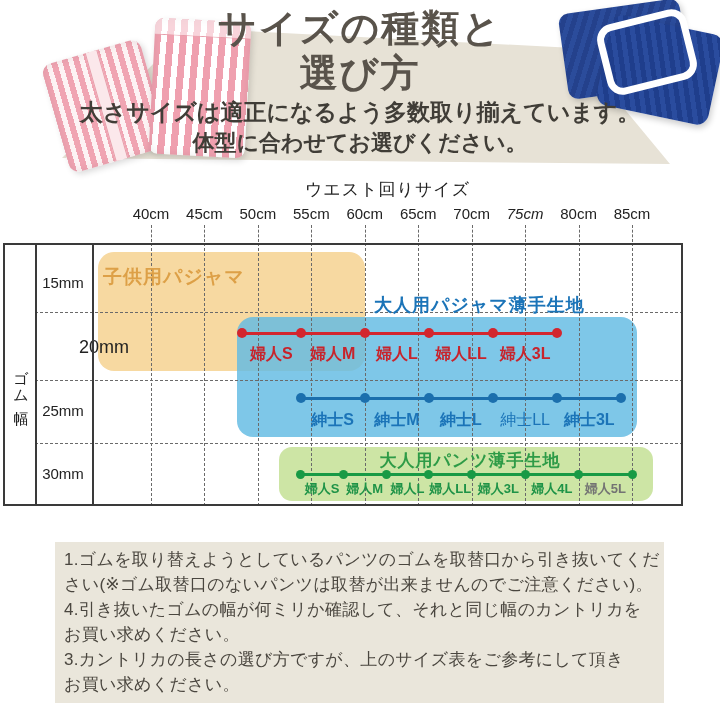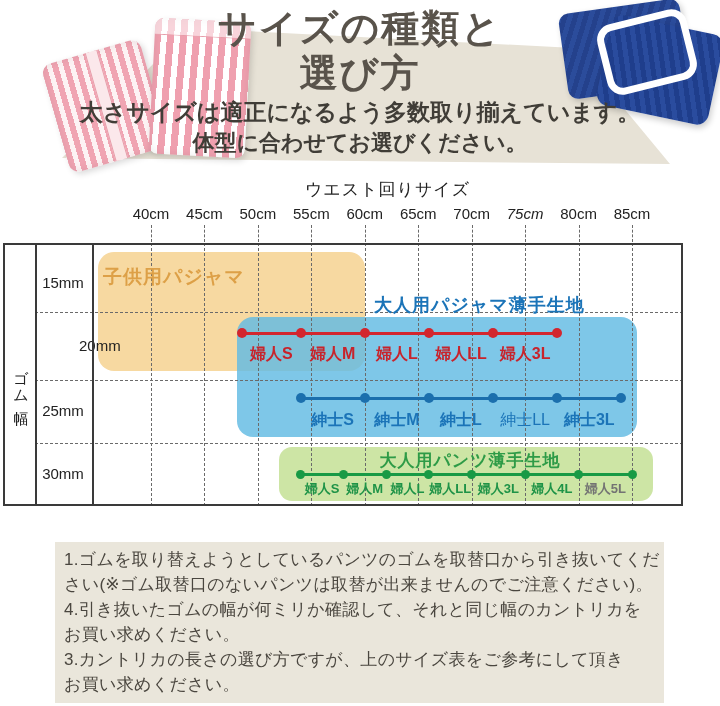--- a/index.html
+++ b/index.html
@@ -153,21 +153,21 @@
       <div style="left: 578.56px; top: 243px; height: 263px; width: 0px; border-left: 1.5px dashed rgb(106, 106, 106);"></div>
       <div style="left: 578.56px; top: 225px; height: 17px; width: 0px; border-left: 1.5px dashed rgb(106, 106, 106);"></div>
       <div style="left: 551.56px; top: 205px; width: 54px; text-align: center; font-size: 15px; color: rgb(34, 34, 34);">80cm</div>
       <div style="left: 632.005px; top: 243px; height: 263px; width: 0px; border-left: 1.5px dashed rgb(106, 106, 106);"></div>
       <div style="left: 632.005px; top: 225px; height: 17px; width: 0px; border-left: 1.5px dashed rgb(106, 106, 106);"></div>
       <div style="left: 605.005px; top: 205px; width: 54px; text-align: center; font-size: 15px; color: rgb(34, 34, 34);">85cm</div>
       <div style="left: 35px; top: 312px; width: 648px; height: 0px; border-top: 1.5px dashed rgb(106, 106, 106);"></div>
       <div style="left: 35px; top: 380px; width: 648px; height: 0px; border-top: 1.5px dashed rgb(106, 106, 106);"></div>
       <div style="left: 35px; top: 443px; width: 648px; height: 0px; border-top: 1.5px dashed rgb(106, 106, 106);"></div>
       <div style="left: 36px; top: 274px; width: 54px; text-align: center; font-size: 15px; color: rgb(34, 34, 34);">15mm</div>
-      <div style="left: 36px; top: 337px; width: 54px; text-align: center; font-size: 15px; color: rgb(34, 34, 34); padding-left: 43px;">20mm</div>
+      <div style="left: 36px; top: 337px; width: 54px; text-align: center; font-size: 18px; color: rgb(34, 34, 34); padding-left: 43px;">20mm</div>
       <div style="left: 36px; top: 402px; width: 54px; text-align: center; font-size: 15px; color: rgb(34, 34, 34);">25mm</div>
       <div style="left: 36px; top: 465px; width: 54px; text-align: center; font-size: 15px; color: rgb(34, 34, 34);">30mm</div>
       <div style="left: 103px; top: 264px; width: 180px; text-align: left; font-size: 19px; font-weight: bold; color: rgb(221, 160, 71); letter-spacing: 1px; white-space: nowrap;">子供用パジャマ</div>
       <div style="left: 374px; top: 293px; width: 220px; text-align: left; font-size: 18px; font-weight: bold; color: rgb(27, 116, 184); letter-spacing: 1px; white-space: nowrap;">大人用パジャマ薄手生地</div>
       <div style="left: 370px; top: 449px; width: 200px; text-align: center; font-size: 17px; font-weight: bold; color: rgb(46, 155, 71); letter-spacing: 1px; white-space: nowrap;">大人用パンツ薄手生地</div>
       <div style="left: 241.856px; top: 331.5px; width: 315.326px; height: 3px; background: rgb(211, 38, 46);"></div>
       <div style="left: 236.856px; top: 328px; width: 10px; height: 10px; border-radius: 50%; background: rgb(211, 38, 46);"></div>
       <div style="left: 295.646px; top: 328px; width: 10px; height: 10px; border-radius: 50%; background: rgb(211, 38, 46);"></div>
       <div style="left: 359.78px; top: 328px; width: 10px; height: 10px; border-radius: 50%; background: rgb(211, 38, 46);"></div>
       <div style="left: 423.914px; top: 328px; width: 10px; height: 10px; border-radius: 50%; background: rgb(211, 38, 46);"></div>

